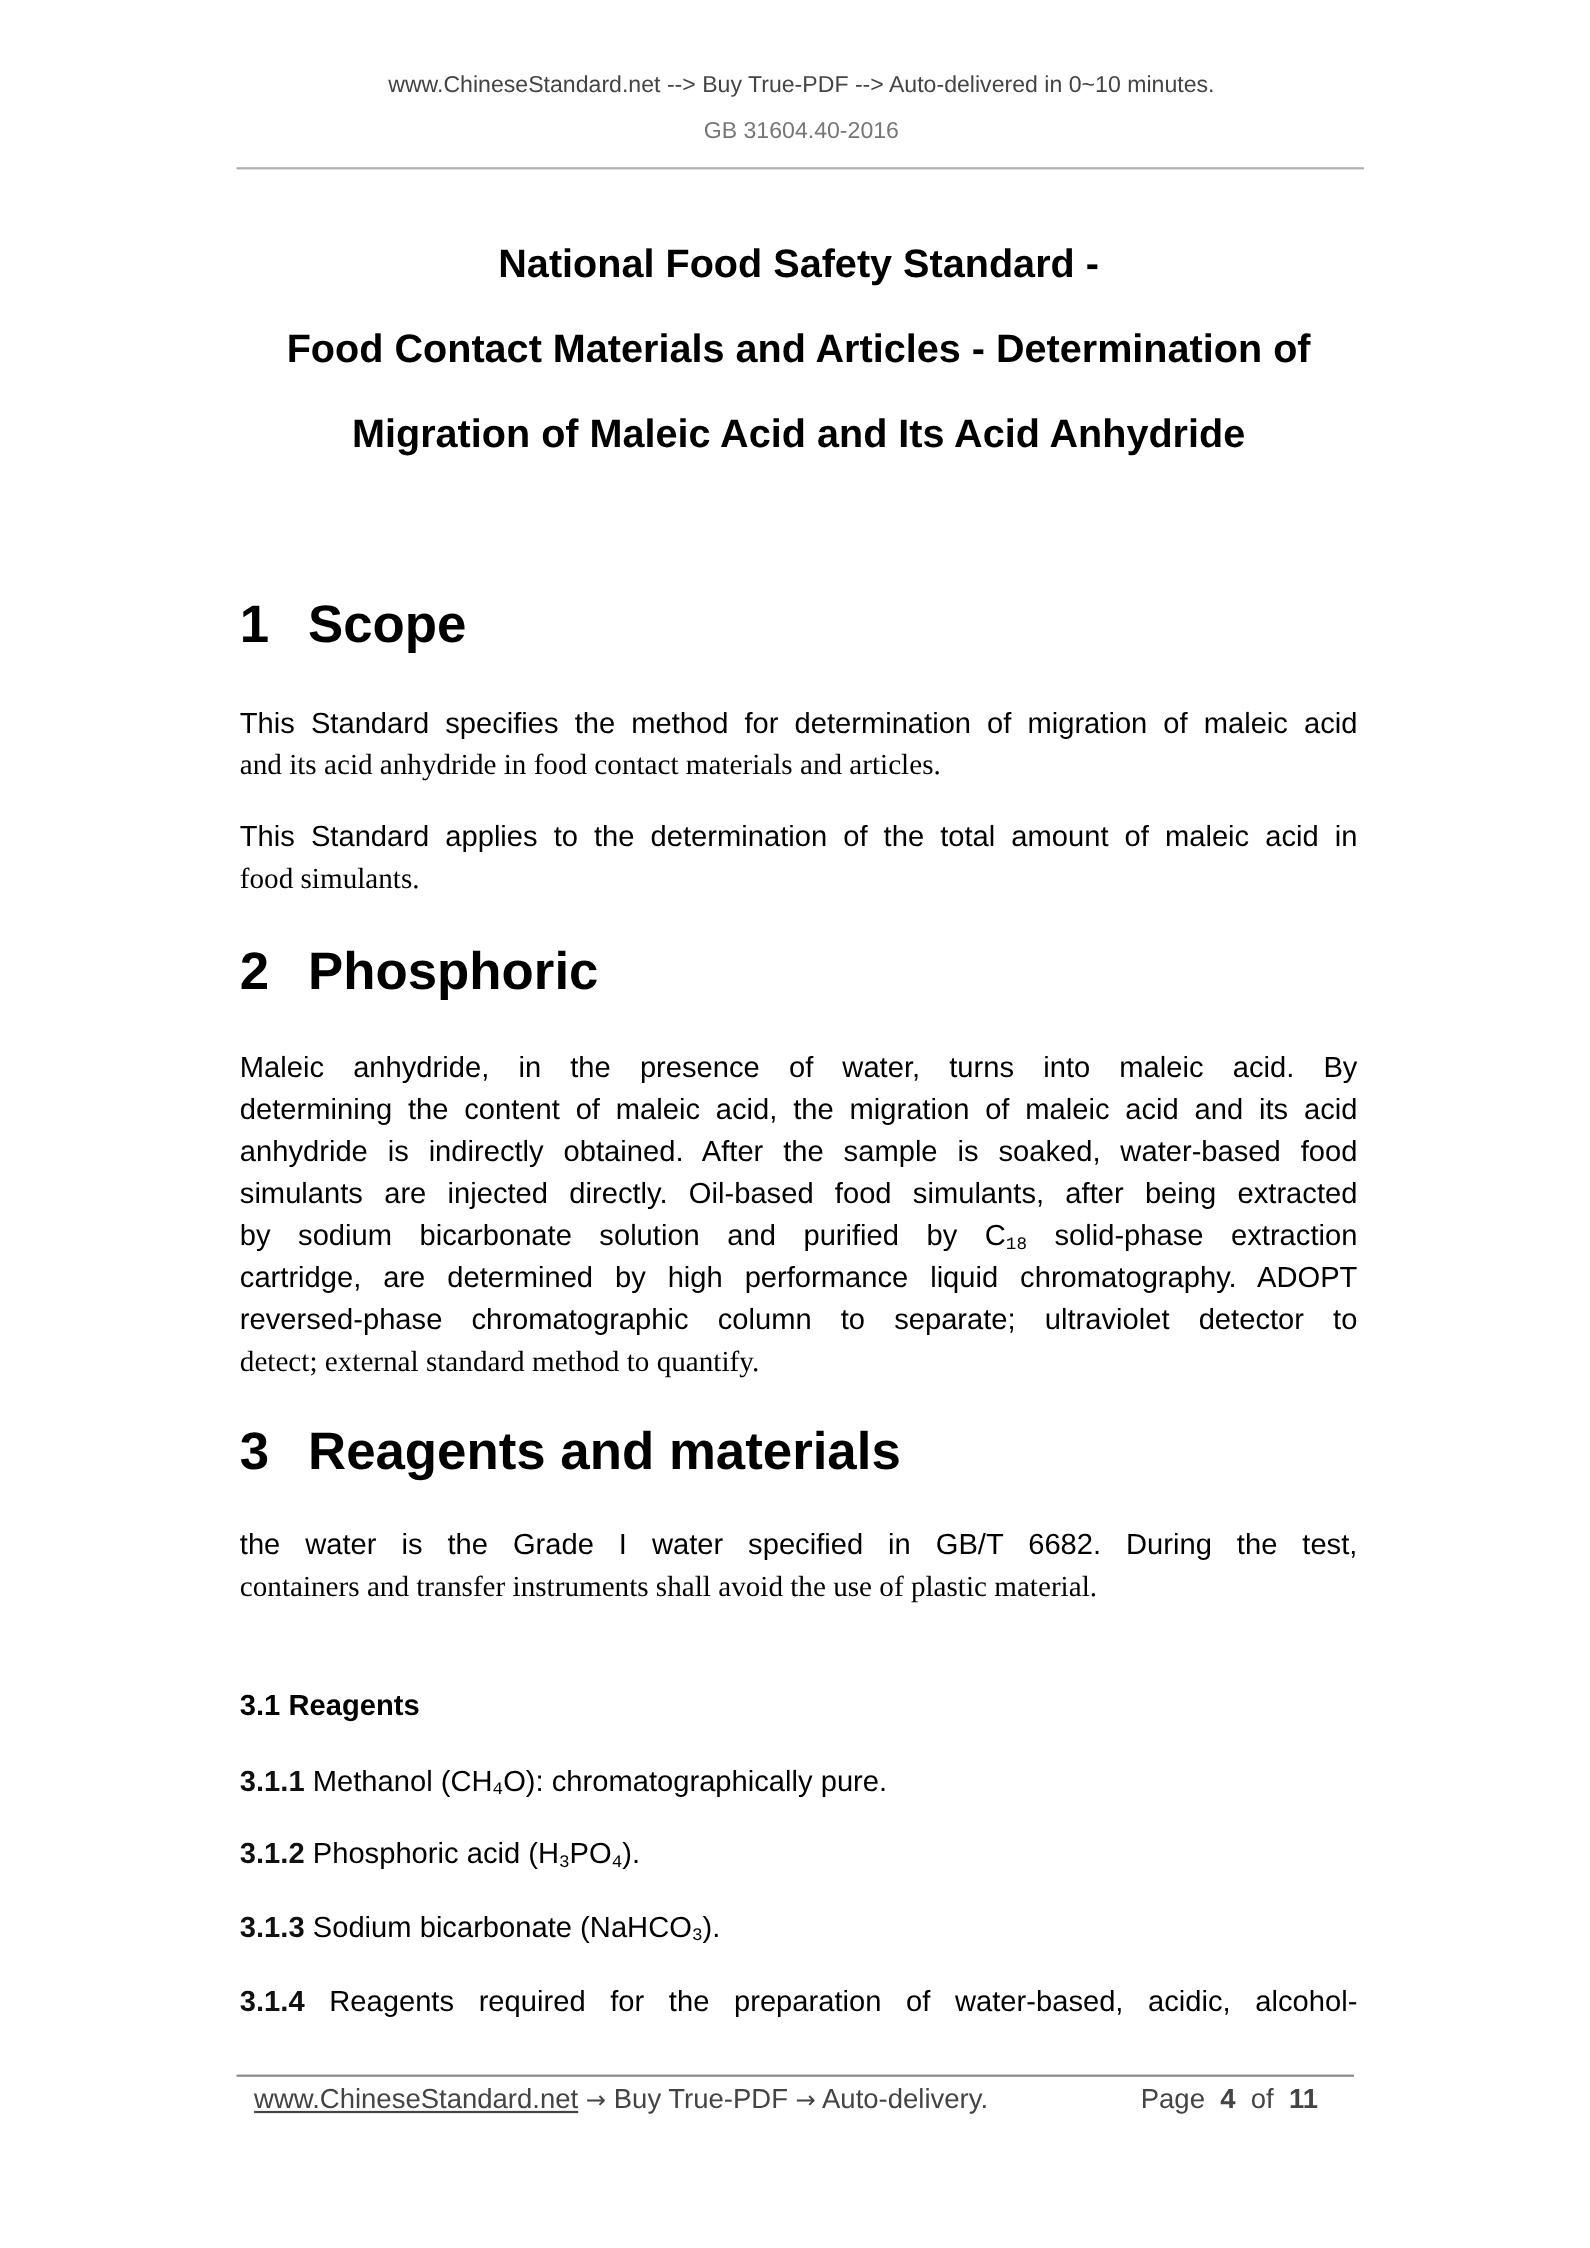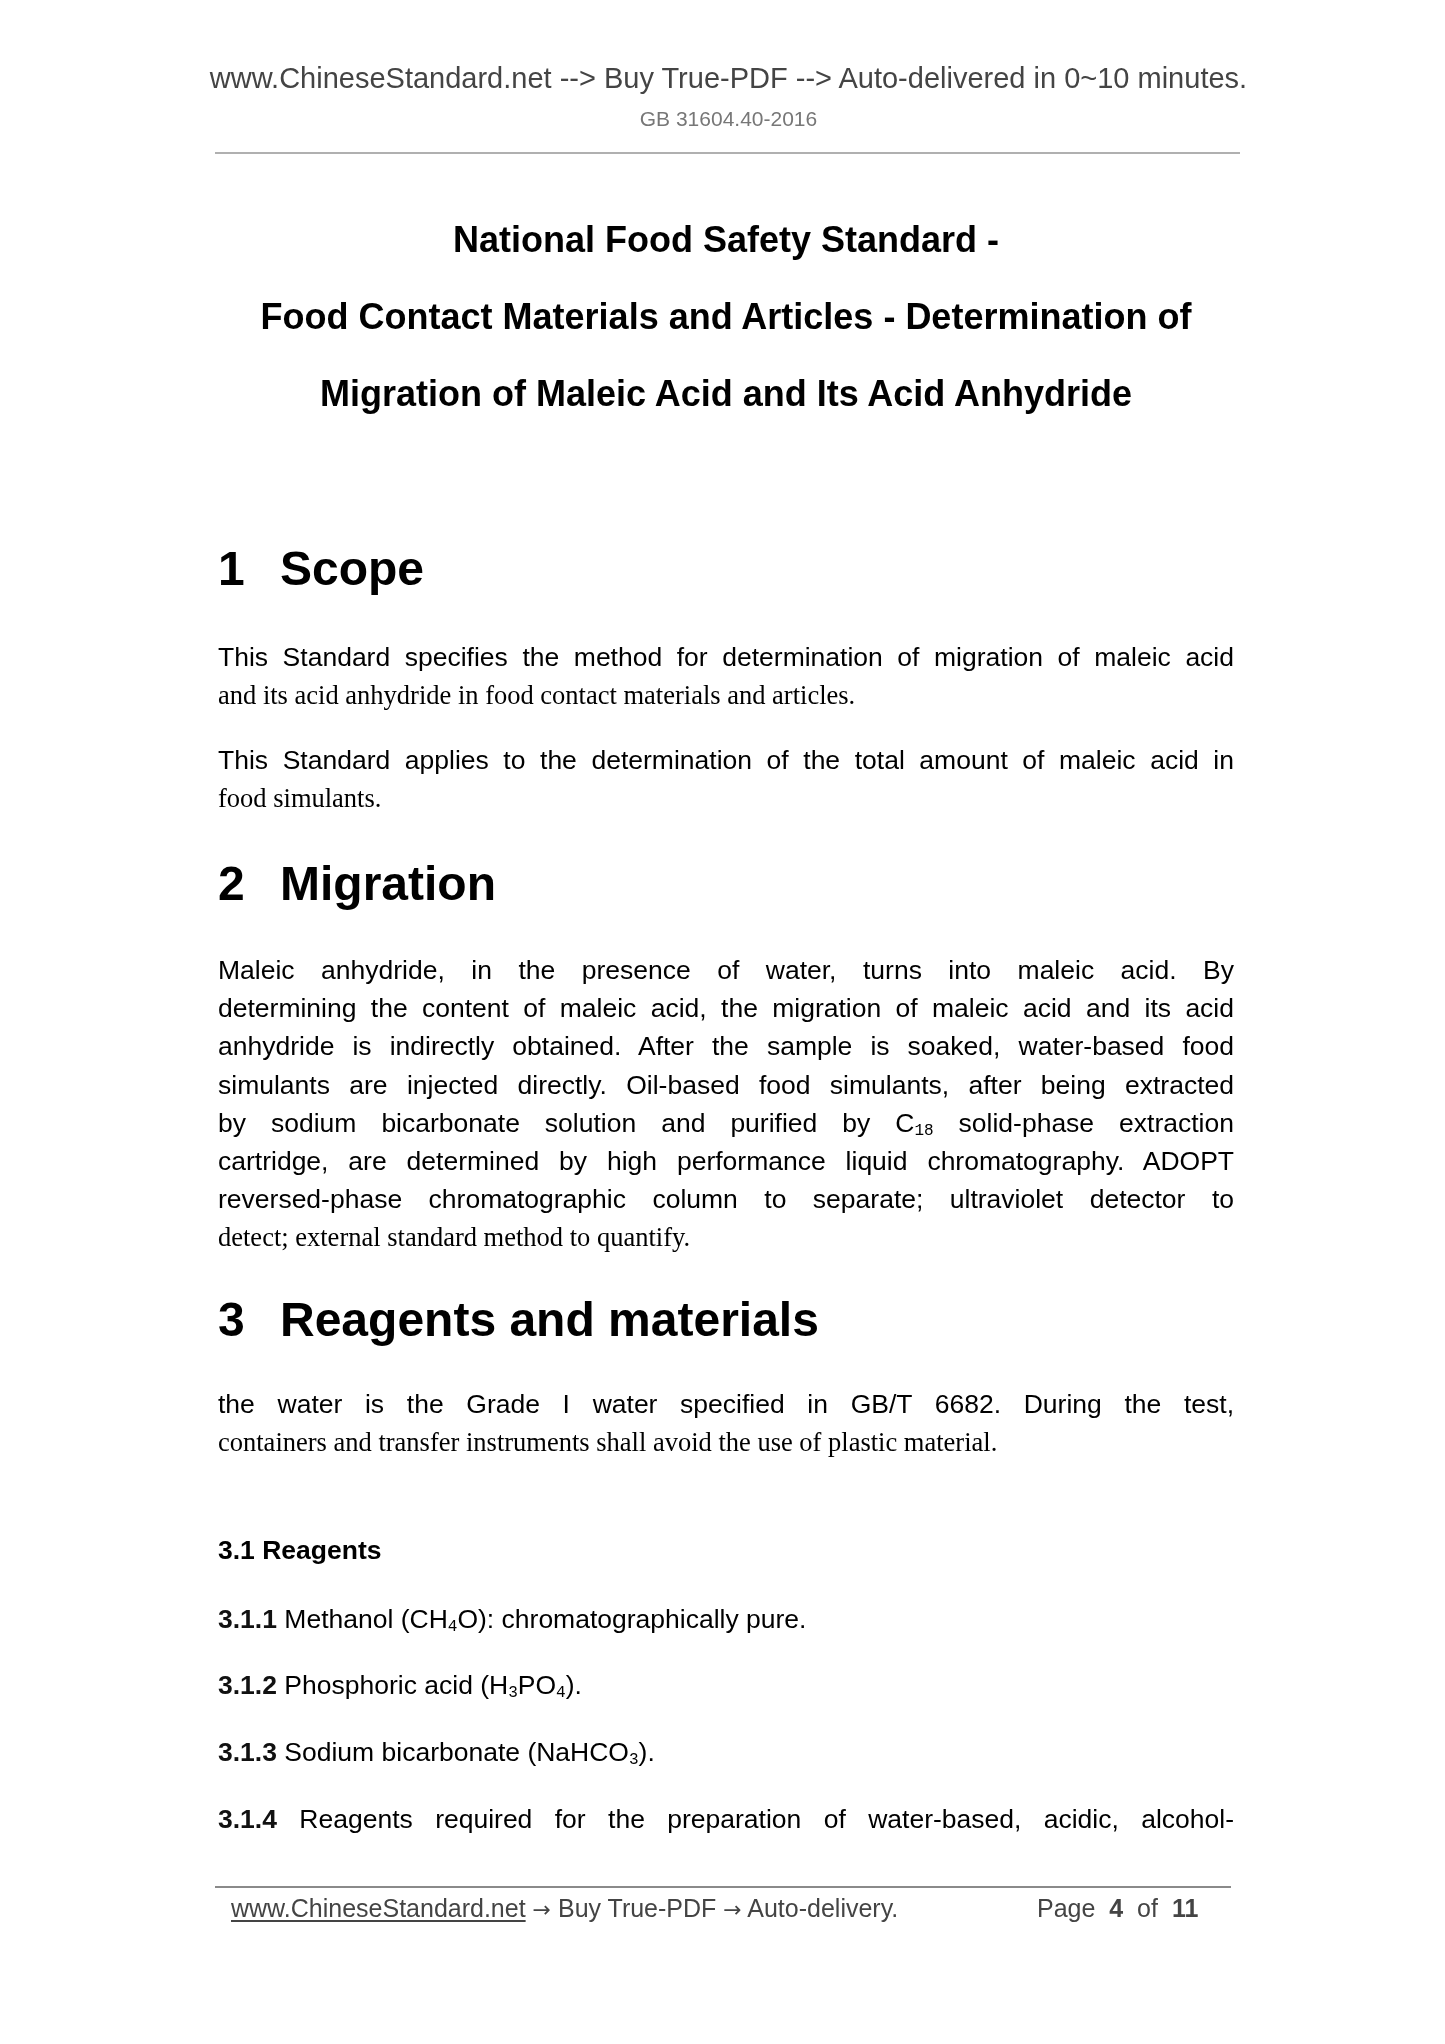--- a/index.html
+++ b/index.html
@@ -1,19 +1,19 @@
 <!DOCTYPE html>
 <html><head>
 <meta charset="utf-8">
 <style>
   html, body { margin: 0; padding: 0; background: #ffffff; }
   body { width: 1445px; height: 2044px; position: relative; overflow: hidden;
          font-family: "Liberation Sans", "DejaVu Sans", sans-serif; color: #000; }
   .abs { position: absolute; }
-  .hdr-top { left: 0; width: 1445px; top: 62px; text-align: center; font-size: 29px; color: #444; line-height: 32px; padding-left: 12px; box-sizing: border-box; }
+  .hdr-top { left: 0; width: 1445px; top: 62px; text-align: center; font-size: 21px; color: #444; line-height: 32px; padding-left: 12px; box-sizing: border-box; }
   .hdr-sub { left: 0; width: 1445px; top: 106px; text-align: center; font-size: 21px; color: #777; line-height: 26px; padding-left: 12px; box-sizing: border-box; }
   .hdr-rule { left: 215px; width: 1025px; top: 152px; height: 0; border-top: 2px solid #b0b0b0; }
   .title { left: 218px; width: 1016px; text-align: center; font-weight: bold; font-size: 36px; line-height: 42px; }
   .h1 { left: 218px; font-weight: bold; font-size: 48px; line-height: 44px; white-space: nowrap; }
   .h1 .num { display: inline-block; width: 62px; }
   .para { left: 218px; width: 1016px; font-size: 26.5px; line-height: 38.2px; text-align: justify; }
   .para .ln { display: block; text-align: justify; text-align-last: justify; white-space: nowrap; height: 38.2px; }
   .para .ln.last { text-align-last: left; font-family: Liberation Serif, serif; }
   .item { left: 218px; width: 1016px; font-size: 26.5px; line-height: 32px; white-space: nowrap; }
   .item.just { text-align: justify; text-align-last: justify; }
@@ -45,21 +45,21 @@
 <div class="abs para" style="top:638px;">
   <span class="ln">This Standard specifies the method for determination of migration of maleic acid</span>
   <span class="ln last">and its acid anhydride in food contact materials and articles.</span>
 </div>
 <div class="abs para" style="top:741px;">
   <span class="ln">This Standard applies to the determination of the total amount of maleic acid in</span>
   <span class="ln last">food simulants.</span>
 </div>
 
 <div class="abs h1" style="top:862px;">
-  <span class="num">2</span><span>Migration</span>
+  <span class="num">2</span><span>Phosphoric</span>
 </div>
 <div class="abs para" style="top:951px;">
   <span class="ln">Maleic anhydride, in the presence of water, turns into maleic acid. By</span>
   <span class="ln">determining the content of maleic acid, the migration of maleic acid and its acid</span>
   <span class="ln">anhydride is indirectly obtained. After the sample is soaked, water-based food</span>
   <span class="ln">simulants are injected directly. Oil-based food simulants, after being extracted</span>
   <span class="ln"><span>by sodium bicarbonate solution and purified by C</span><sub>18</sub><span> solid-phase extraction</span></span>
   <span class="ln">cartridge, are determined by high performance liquid chromatography. ADOPT</span>
   <span class="ln">reversed-phase chromatographic column to separate; ultraviolet detector to</span>
   <span class="ln last">detect; external standard method to quantify.</span>

